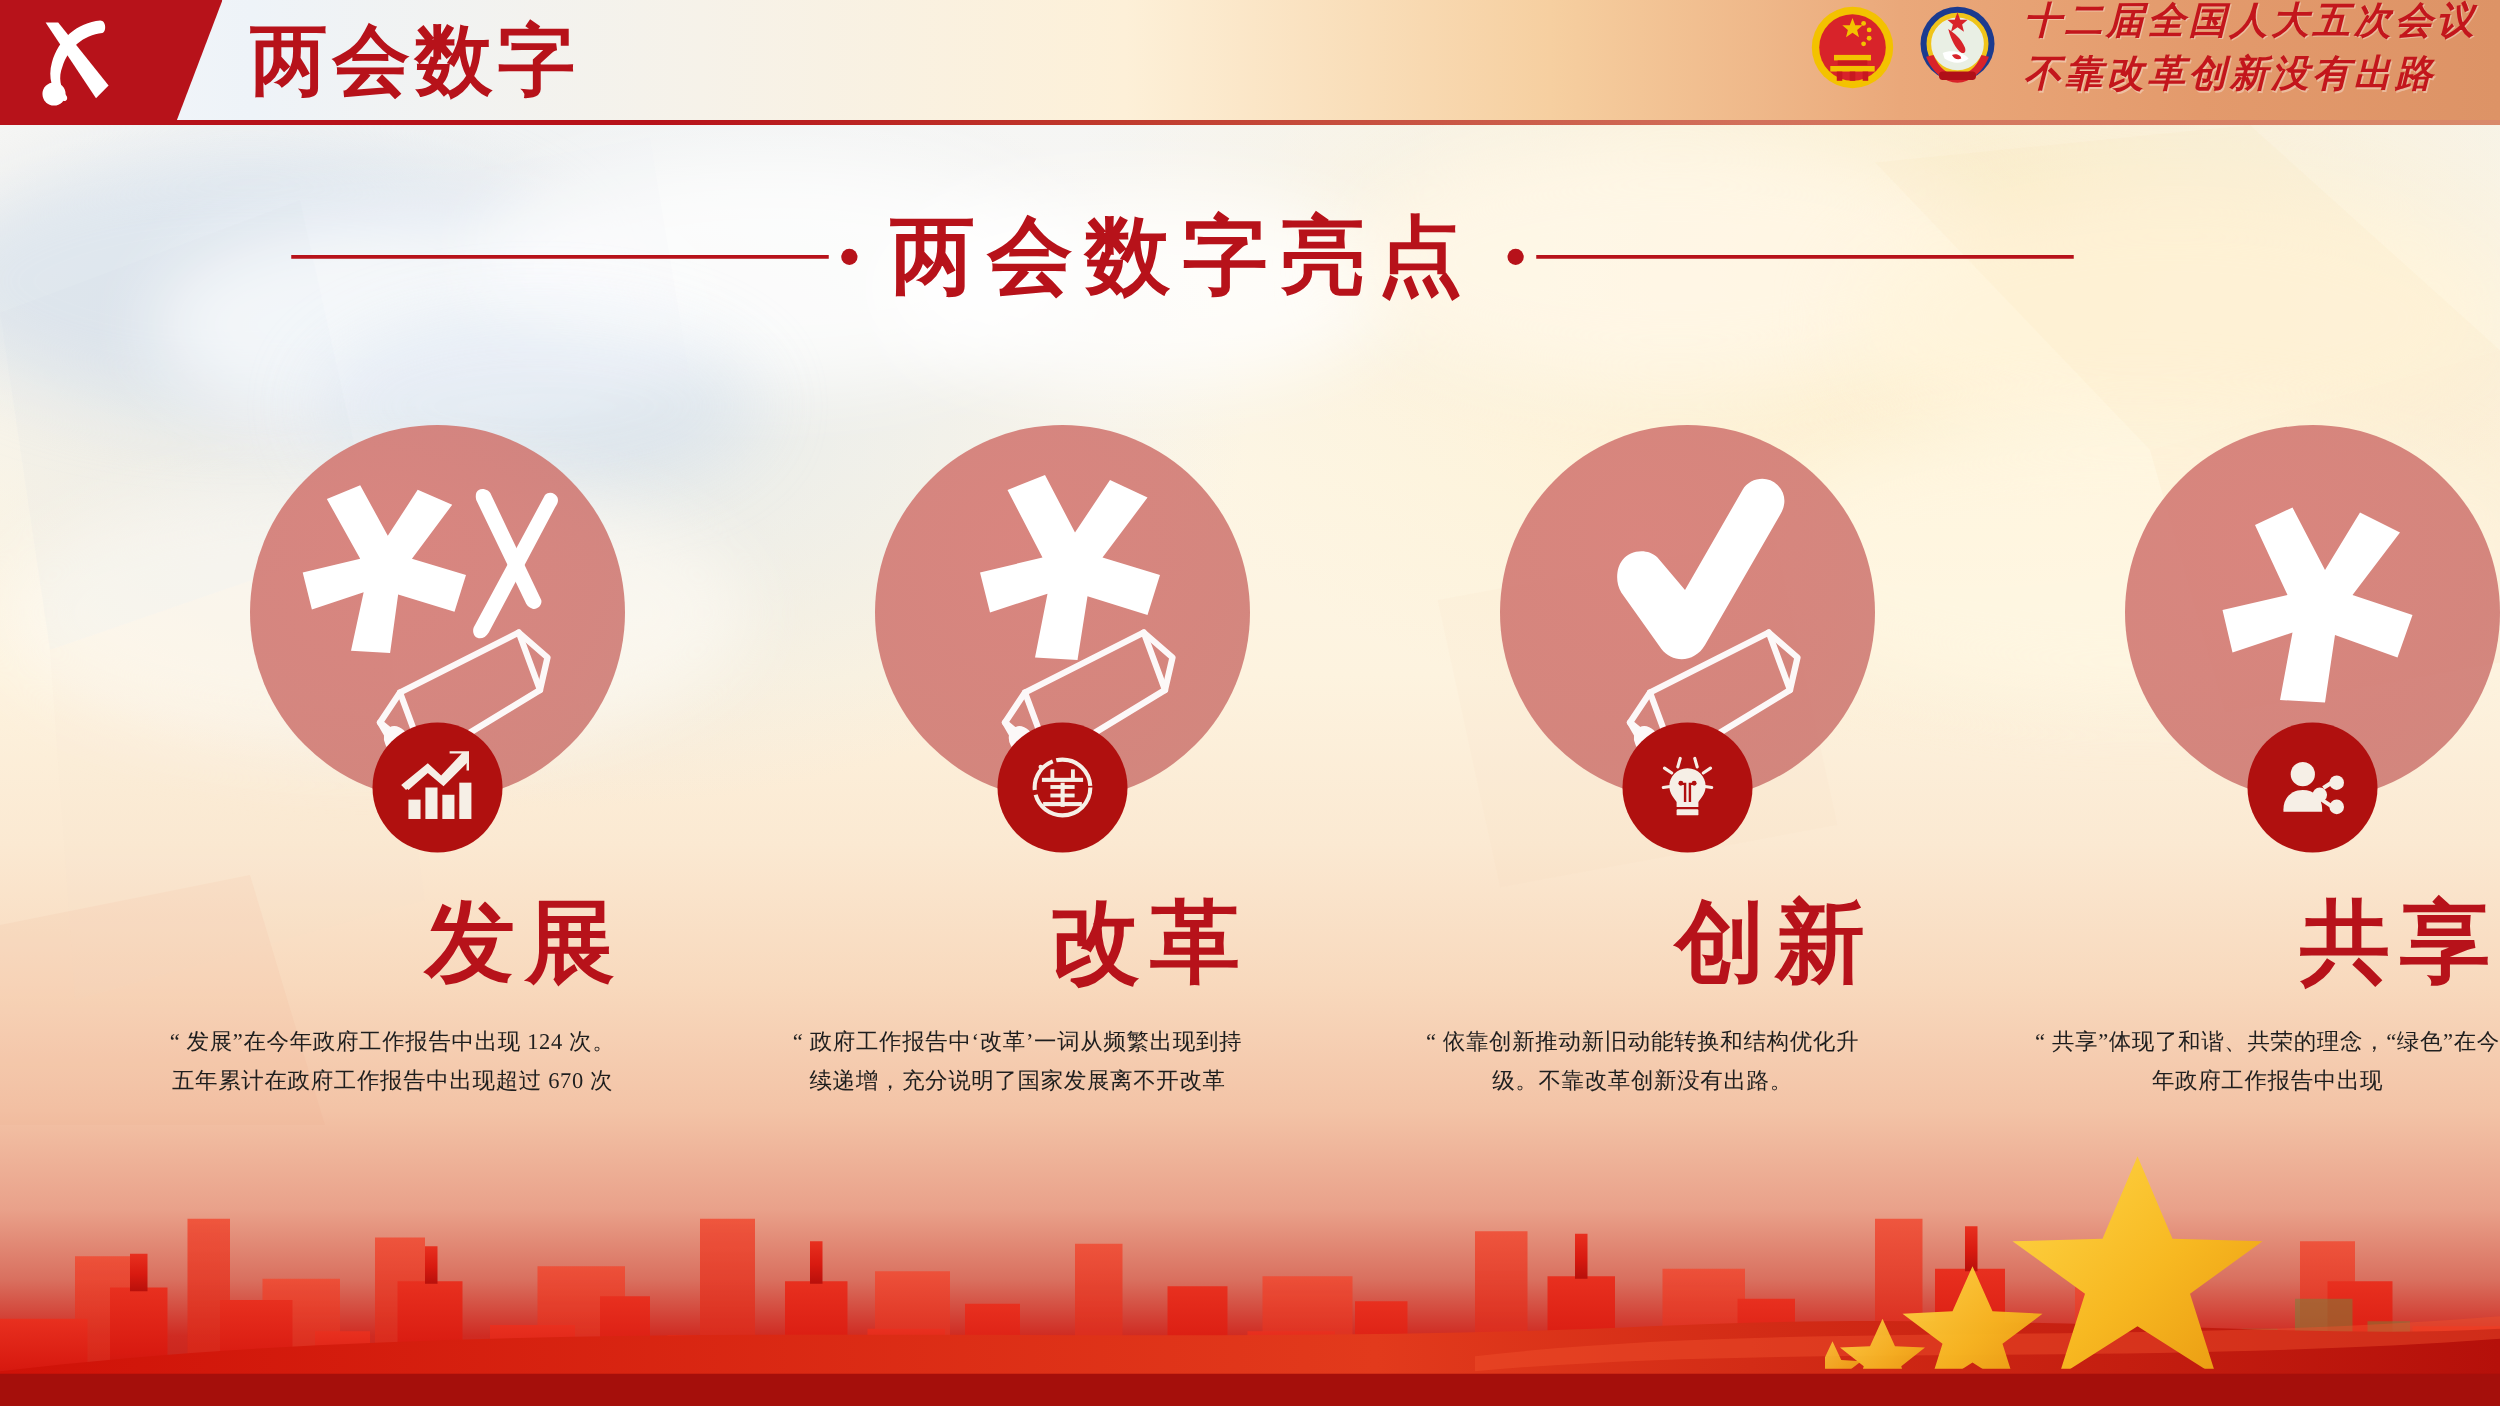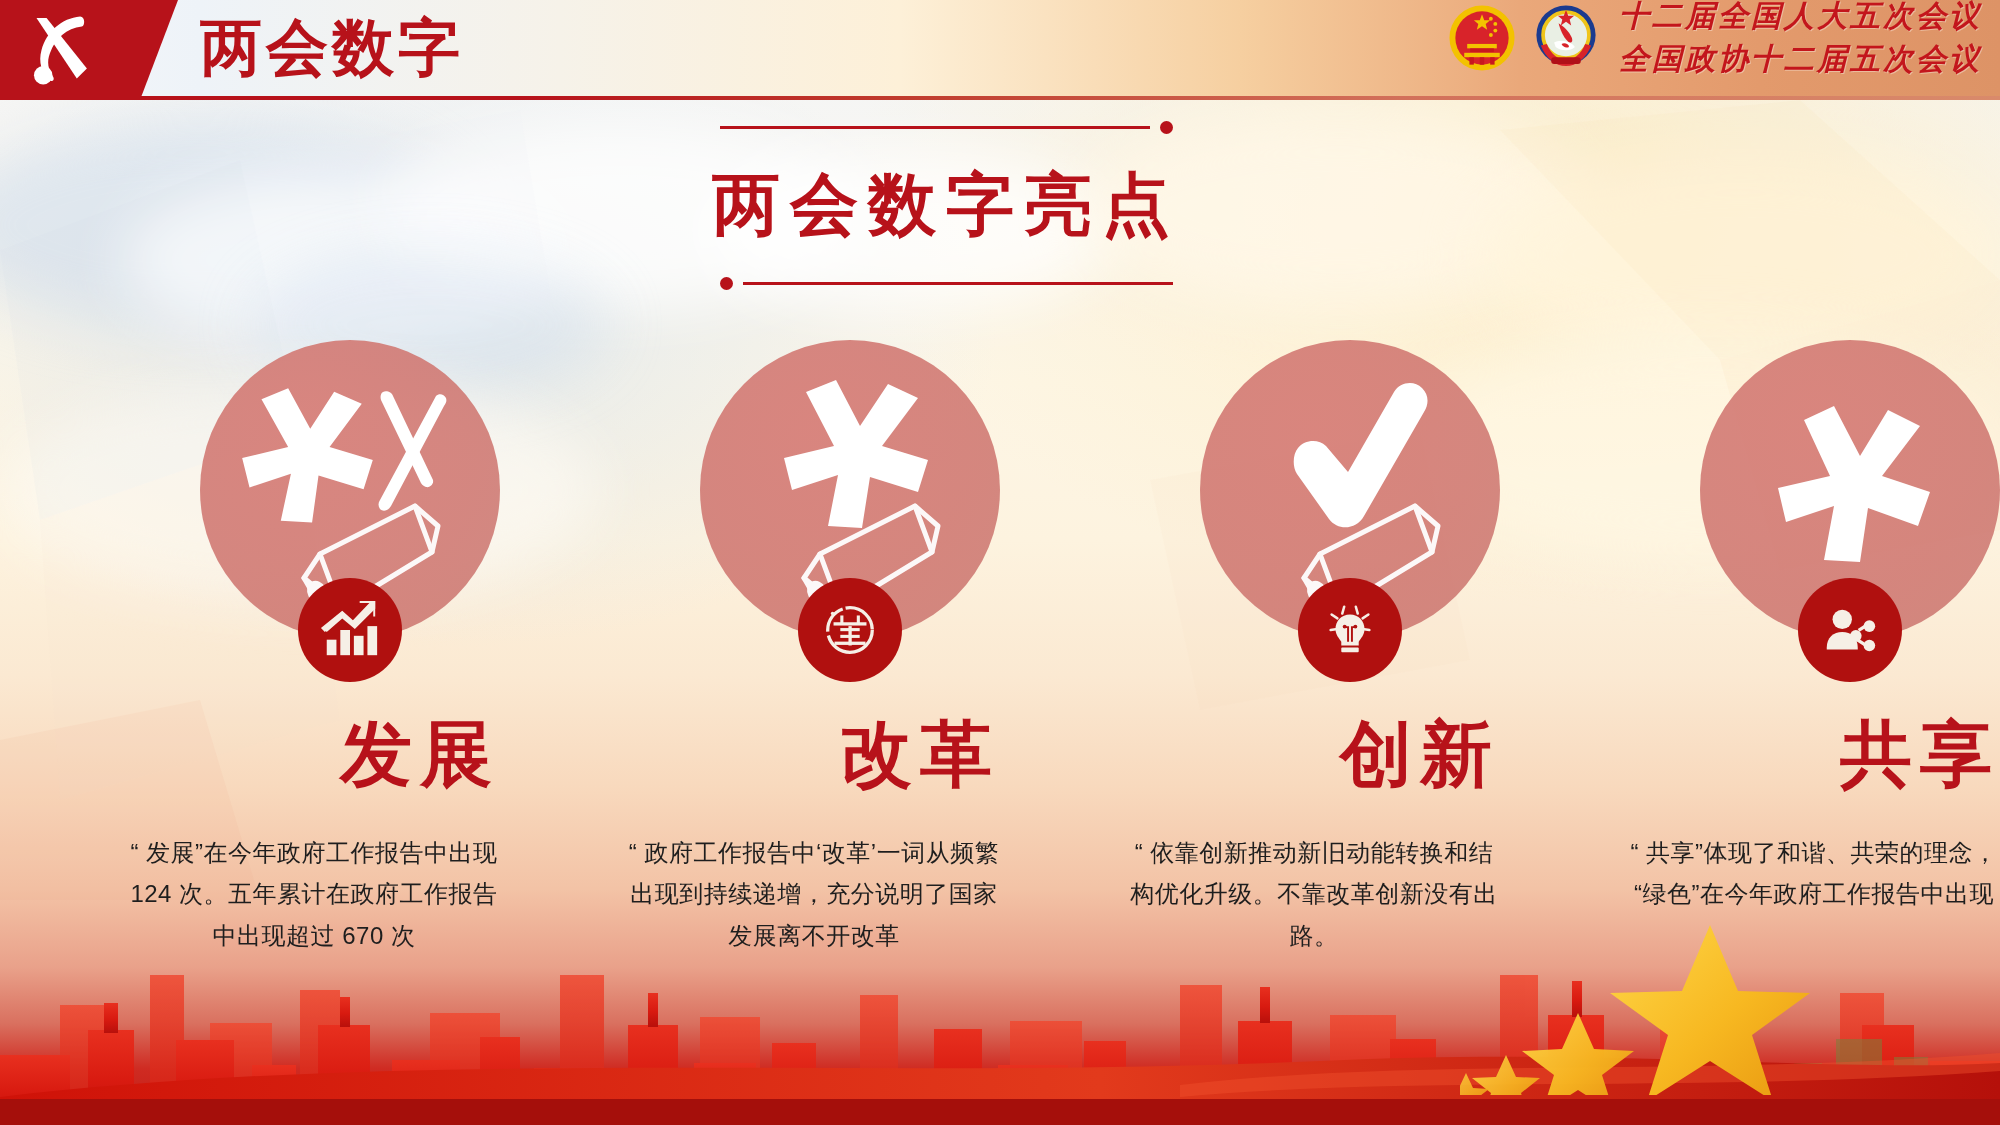--- a/index.html
+++ b/index.html
@@ -77,21 +77,20 @@
     letter-spacing: 3px; font-style: italic;
     text-shadow: 1px 1px 0 rgba(255,255,255,0.35);
     white-space: nowrap;
   }
 
   
   #section-title-row {
     position: absolute; top: 150px; left: 0; width: 1892px; height: 110px;
     display: flex; align-items: center; justify-content: center; gap: 26px;
     z-index: 30;
-    flex-direction: column;
   }
   .title-rule { display: flex; align-items: center; }
   .title-rule .bar { width: 430px; height: 3px; background: #b7121a; }
   .title-rule .dot { width: 13px; height: 13px; border-radius: 50%; background: #b7121a; }
   .title-rule.left .dot { margin-left: 10px; }
   .title-rule.right .dot { margin-right: 10px; }
   #section-title {
     font-size: 68px; font-weight: 700; color: #b7121a;
     letter-spacing: 10px; white-space: nowrap;
     font-family: "Liberation Sans", "DejaVu Sans", sans-serif;
@@ -120,24 +119,24 @@
     z-index: 4;
   }
   .badge svg { width: 62px; height: 62px; }
   .col-label {
     margin-top: 78px;
     font-size: 72px; font-weight: 700; color: #b7121a;
     letter-spacing: 8px; line-height: 1;
     font-family: "Liberation Sans","DejaVu Sans",sans-serif;
   }
   .col-desc {
-    margin-top: 42px; width: 372px;
-    font-size: 24px; line-height: 1.72; color: #1e1e1e;
+    margin-top: 28px; width: 372px;
+    font-size: 18px; line-height: 1.72; color: #1e1e1e;
     text-align: center; letter-spacing: .5px;
-    font-family: Liberation Sans, sans-serif;
+    font-family: Liberation Serif, serif;
   }
 
   
   #skyline { position: absolute; left: 0; bottom: 0; width: 2000px; height: 300px; z-index: 10; }
   #bottom-bar {
     position: absolute; left: 0; bottom: 0; width: 2000px; height: 26px;
     background: #a50f0b; z-index: 20;
   }
   #stars { position: absolute; right: 80px; bottom: 30px; width: 460px; height: 190px; z-index: 18; }
 </style>
@@ -301,21 +300,21 @@
         <polygon points="50,12 53,20 61,20 55,25 57,33 50,28 43,33 45,25 39,20 47,20" fill="#d8232a"></polygon>
         <path d="M40,30 C46,34 54,40 58,50 C60,56 56,58 52,54 C46,48 42,38 40,30 Z" fill="#d8232a"></path>
         <path d="M34,56 C42,52 56,54 62,62 C56,68 44,68 36,62 Z" fill="#ffffff"></path>
         <path d="M44,58 C48,56 54,58 54,62 C50,64 46,62 44,58 Z" fill="#d8232a"></path>
         <path d="M16,60 C22,76 36,88 50,88 C64,88 78,76 84,60 L76,58 C70,72 60,80 50,80 C40,80 30,72 24,58 Z" fill="#d8232a"></path>
         <rect x="30" y="76" width="40" height="9" rx="4" fill="#b01018"></rect>
       </svg>
 
       <div id="meeting-lines">
         <div class="meeting-line">十二届全国人大五次会议</div>
-        <div class="meeting-line">全国政协十二届五次会议</div>
+        <div class="meeting-line">不靠改革创新没有出路</div>
       </div>
     </div>
 
     <div id="header-rule"></div>
   </div>
 
   <div id="section-title-row">
     <div class="title-rule left">
       <div class="bar"></div>
         <div class="dot"></div>

